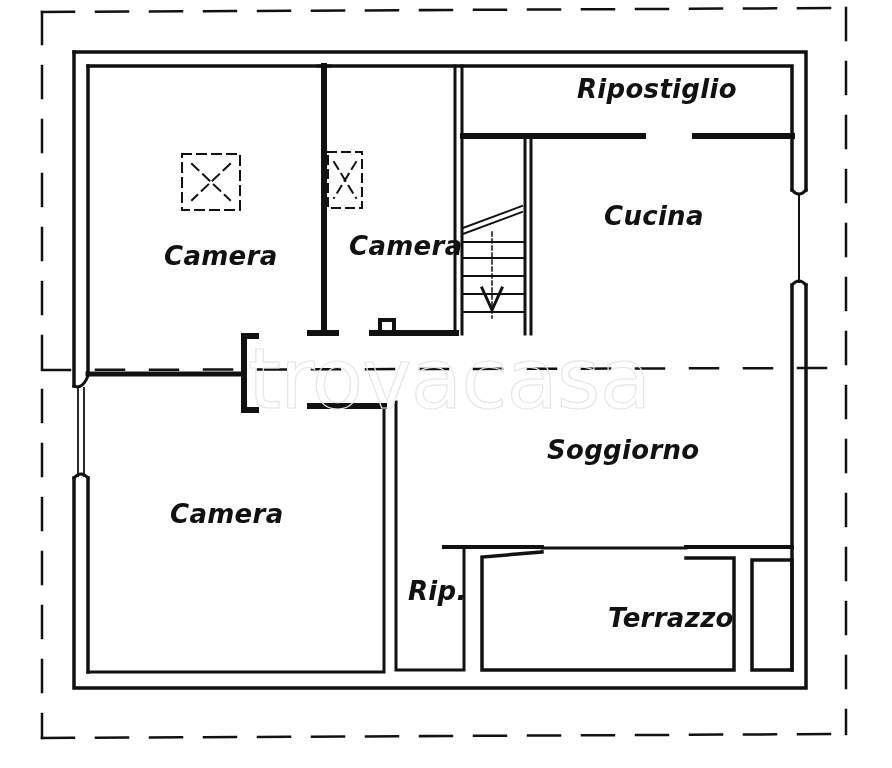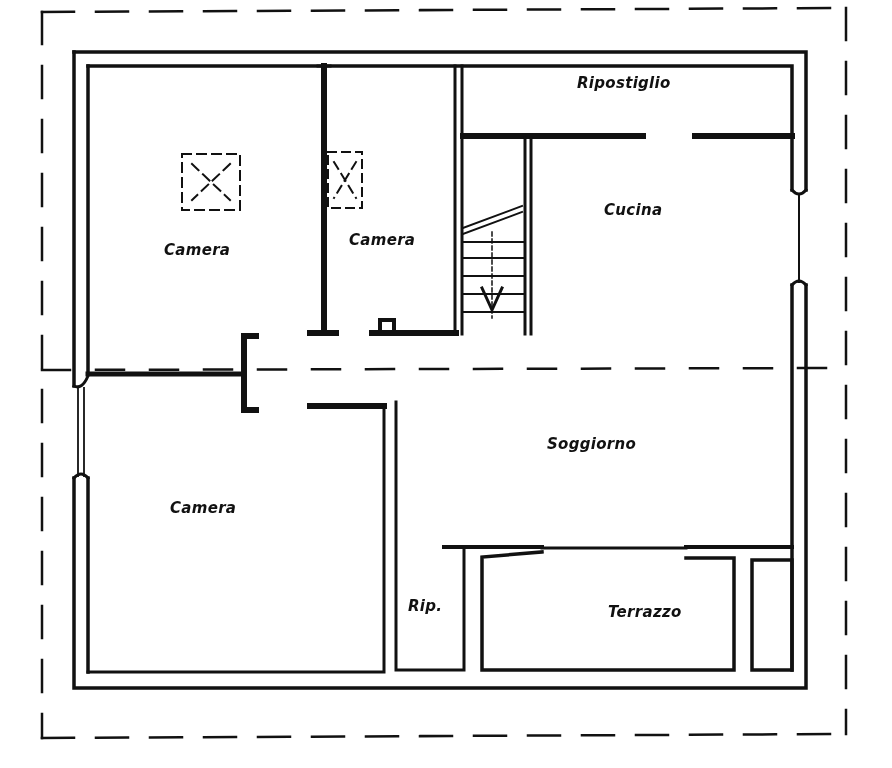--- a/index.html
+++ b/index.html
@@ -3,21 +3,21 @@
   <meta charset="utf-8">
   <style>
     html, body { margin: 0; padding: 0; background: #ffffff; }
     body { width: 892px; height: 768px; position: relative; overflow: hidden; }
     .plan { position: absolute; left: 0; top: 0; width: 892px; height: 768px; }
     .room-label {
       position: absolute;
       font-family: "DejaVu Sans", sans-serif;
       font-weight: bold;
       font-style: italic;
-      font-size: 15px;
+      font-size: 26px;
       color: #111111;
       white-space: nowrap;
       letter-spacing: 0.3px;
     }
     .watermark {
       position: absolute;
       left: 248px;
       top: 330px;
       font-family: "DejaVu Sans", sans-serif;
       font-weight: normal;
@@ -150,22 +150,23 @@
       </g>
 
       <g stroke-width="2" stroke-dasharray="8 6">
         <rect x="328" y="152" width="34" height="56"></rect>
         <line x1="334" y1="162" x2="356" y2="198"></line>
         <line x1="356" y1="162" x2="334" y2="198"></line>
       </g>
     </g>
   </svg>
 
+  <div class="watermark">trovacasa</div>
 
   <div class="room-label" style="left:164px; top:241px;">Camera</div>
   <div class="room-label" style="left:349px; top:231px;">Camera</div>
   <div class="room-label" style="left:577px; top:74px;">Ripostiglio</div>
   <div class="room-label" style="left:604px; top:201px;">Cucina</div>
   <div class="room-label" style="left:547px; top:422px;margin-top:13px;">Soggiorno</div>
   <div class="room-label" style="left:170px; top:499px;">Camera</div>
-  <div class="room-label" style="left:408px; top:597px;">Rip.</div>
+  <div class="room-label" style="left:408px; top:576px;">Rip.</div>
   <div class="room-label" style="left:567px; top:603px;margin-left:41px;">Terrazzo</div>
 </div>
 
 </body></html>

